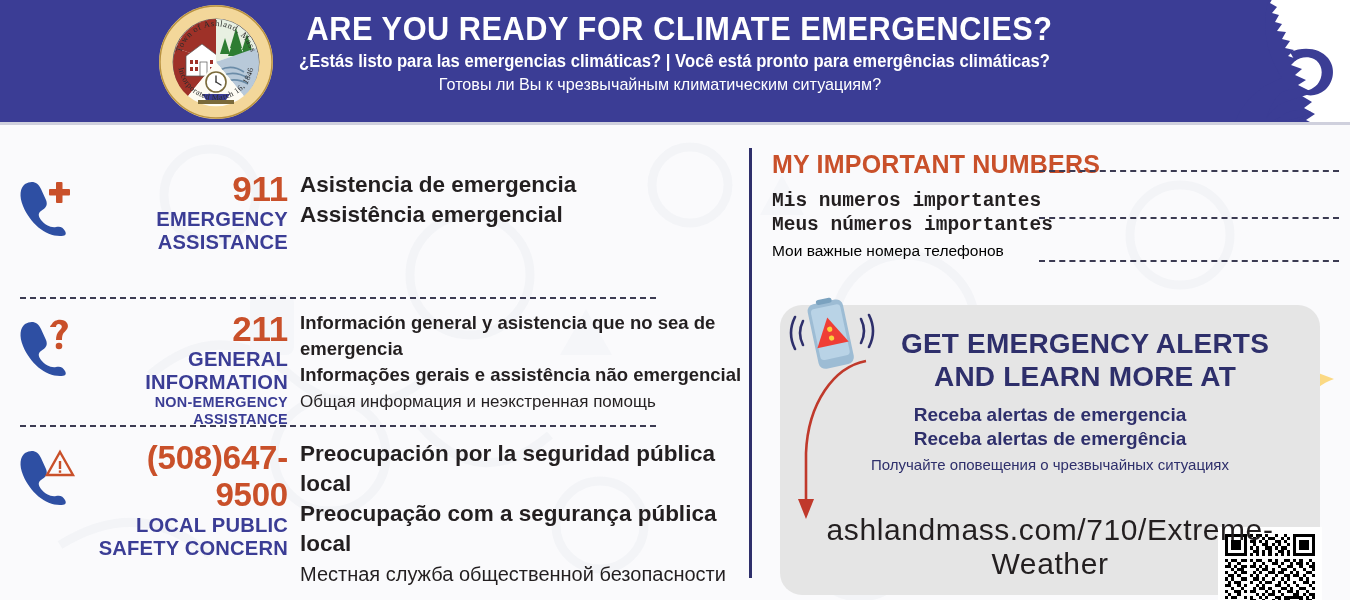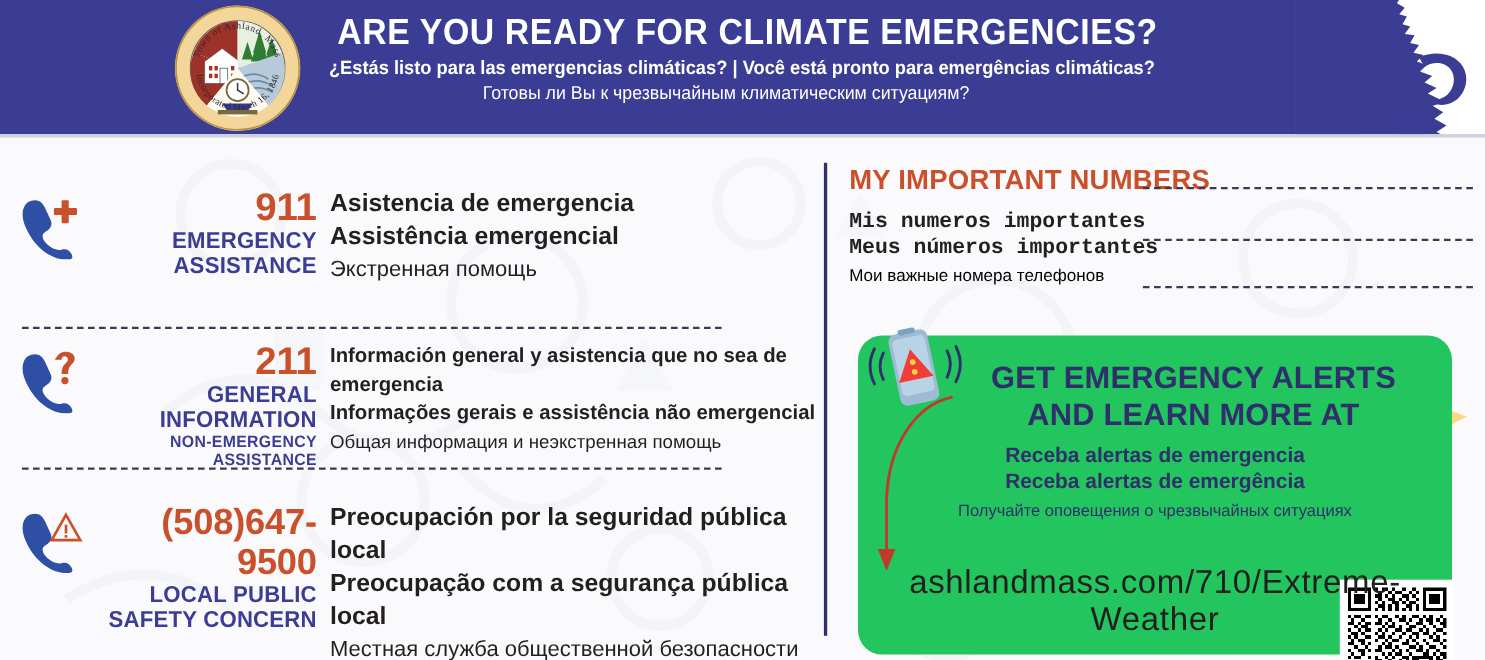--- a/index.html
+++ b/index.html
@@ -50,21 +50,21 @@
     position: absolute; left: 0; top: 125px; width: 1350px; height: 475px;
     opacity: .55; pointer-events: none;
   }
 
   
   #left-col { position: absolute; left: 0; top: 125px; width: 750px; height: 475px; }
 
   .contact-row { position: absolute; left: 0; width: 750px; display: block; }
   #row-911 { top: 45px; height: 100px; }
   #row-211 { top: 185px; height: 100px; }
-  #row-508 { top: 330px; height: 105px; }
+  #row-508 { top: 314px; height: 105px; }
 
   .phone-block { position: absolute; left: 18px; top: 0; width: 270px; }
   .phone-glyph { position: absolute; left: 0; top: 8px; width: 62px; height: 58px; }
   .phone-right { margin-left: 60px; text-align: right; width: 210px; }
 
   .big-num {
     color: #c9502a;
     font-family: "Liberation Sans Narrow", "Liberation Sans", sans-serif;
     font-size: 35px; font-weight: bold; line-height: 37px;
     letter-spacing: -.2px;
@@ -133,21 +133,21 @@
     position: absolute; left: 287px; width: 300px; height: 0;
     border-top: 2.5px dashed #3b3a52;
   }
   #wline-1 { top: 45px; }
   #wline-2 { top: 92px; }
   #wline-3 { top: 135px; }
 
   
   #alert-box {
     position: absolute; left: 28px; top: 180px; width: 540px; height: 290px;
-    background: #22c55e; border-radius: 22px;
+    background: #e5e5e5; border-radius: 22px;
   }
   #alert-tail {
     position: absolute; left: 540px; top: 238px; width: 42px; height: 54px;
     pointer-events: none;
   }
   #alert-head {
     position: absolute; left: 90px; top: 22px; width: 430px;
     text-align: center; color: #2e2f6b;
     font-family: "Liberation Sans Narrow", "Liberation Sans", sans-serif;
     font-size: 28px; font-weight: bold; line-height: 33px; letter-spacing: .2px;
@@ -315,21 +315,20 @@
         </g>
       </svg>
       <div class="phone-right">
         <div class="big-num">911</div>
         <div class="label-main">EMERGENCY ASSISTANCE</div>
       </div>
     </div>
     <div class="trans-block sz-lg">
       <div class="t-es">Asistencia de emergencia</div>
       <div class="t-pt">Assistência emergencial</div>
-      <div class="t-ru">Экстренная помощь</div>
     </div>
   </div>
 
   <div class="hdash" id="dash-1"></div>
 
   <div class="contact-row" id="row-211">
     <div class="phone-block">
       <svg class="phone-glyph" viewBox="0 0 62 58">
         <path fill="#2e4fa3" d="M7,6 C14,2 20,4 23,11 L28,22 C30,27 28,30 23,33
           C20,35 20,38 23,42 C27,47 33,50 38,49 C42,48 45,49 47,53

